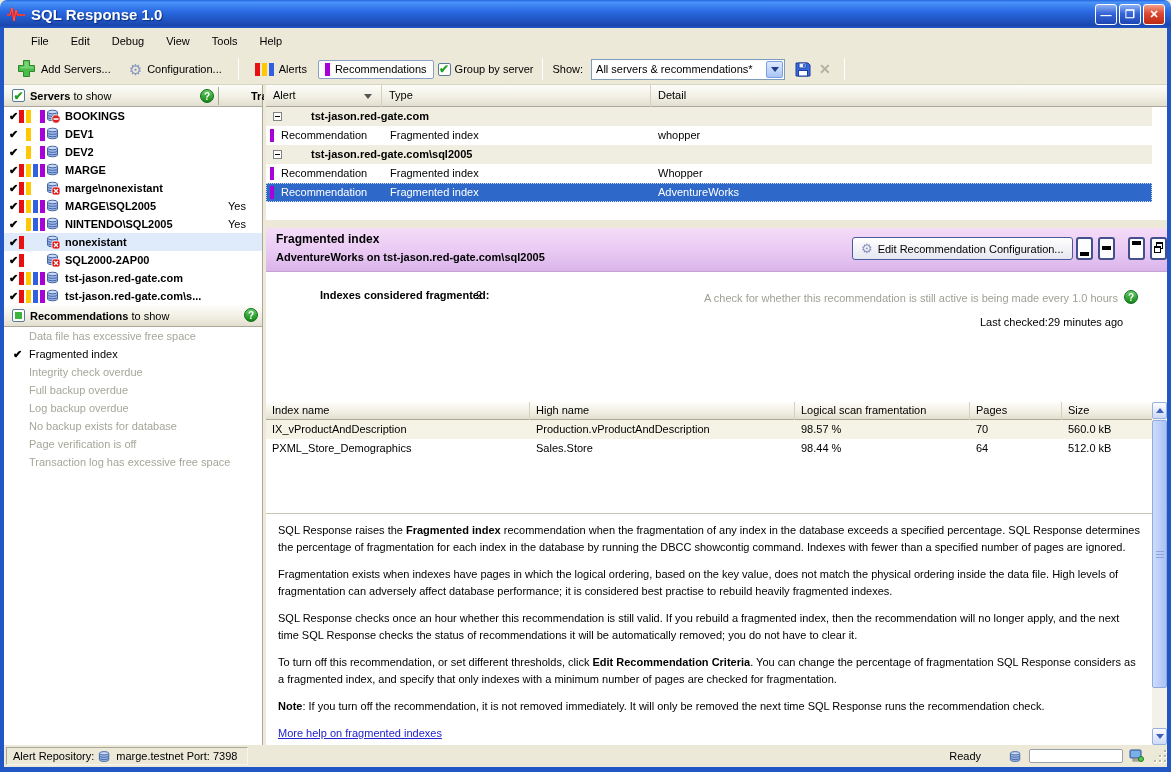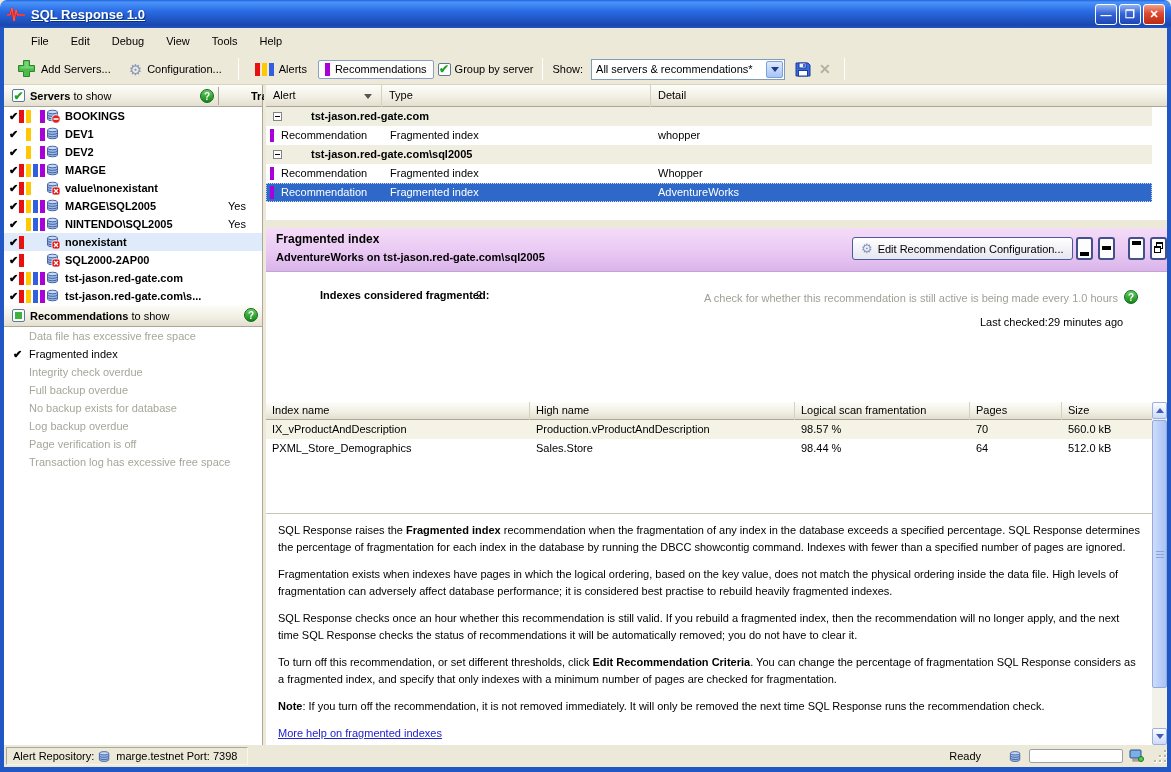--- a/index.html
+++ b/index.html
@@ -4,21 +4,21 @@
 <style>
 *{margin:0;padding:0;box-sizing:border-box;}
 html,body{width:1171px;height:772px;}
 body{font-family:"Liberation Sans",sans-serif;font-size:11px;color:#000;background:#fff;}
 .win{position:relative;width:1171px;height:772px;background:#ece9d8;overflow:hidden;}
 
 .titlebar{position:absolute;left:0;top:0;width:1171px;height:28px;border-radius:7px 7px 0 0;
  background:linear-gradient(180deg,#2664e0 0%,#4a94f8 8%,#2a6be4 40%,#1a47ae 90%,#2157c4 100%);
  display:flex;align-items:center;padding-left:6px;}
 .app-icon{width:20px;height:18px;margin-right:5px;display:inline-flex;align-items:center;}
-.titlebar .title{color:#fff;font-weight:bold;font-size:13px;text-shadow:1px 1px 1px #09307c;text-decoration:underline;}
+.titlebar .title{color:#fff;font-weight:bold;font-size:15px;text-shadow:1px 1px 1px #09307c;}
 .winbtns{position:absolute;right:6px;top:4px;display:flex;gap:2px;}
 .wbtn{width:22px;height:21px;border-radius:3px;border:1px solid #fff;color:#fff;font-weight:bold;
  font-size:11px;display:flex;align-items:center;justify-content:center;
  background:linear-gradient(180deg,#8fb2f3 0%,#3565d8 45%,#1e46b4 100%);}
 .wbtn.close{background:linear-gradient(180deg,#f0a088 0%,#dd4830 45%,#bb2a12 100%);}
 .frame{position:absolute;background:#2157c4;}
 .f-left{left:0;top:28px;width:4px;height:744px;}
 .f-right{left:1167px;top:28px;width:4px;height:744px;}
 .f-bottom{left:0;top:767px;width:1171px;height:5px;}
 
@@ -303,21 +303,21 @@
             <span class="bar"></span>
             <span class="bar"></span>
           </span>
           <span class="sicon"><svg width="15" height="14" viewBox="0 0 15 14">
               <path d="M1.5 3 v7 a5 1.8 0 0 0 10 0 v-7" fill="#9cb8e8" stroke="#3a5a9c" stroke-width="0.9"></path>
               <path d="M1.5 5.6 a5 1.8 0 0 0 10 0 M1.5 8 a5 1.8 0 0 0 10 0" fill="none" stroke="#3a5a9c" stroke-width="0.9"></path>
               <ellipse cx="6.5" cy="3" rx="5" ry="1.8" fill="#c6d8f4" stroke="#3a5a9c" stroke-width="0.9"></ellipse>
               <rect x="6" y="6" width="8" height="8" rx="2" fill="#dd1111" stroke="#fff" stroke-width="0.8"></rect>
               <path d="M8 8 l4 4 M12 8 l-4 4" stroke="#fff" stroke-width="1.4"></path>
             </svg></span>
-          <span class="sname">value\nonexistant</span>
+          <span class="sname">marge\nonexistant</span>
         </div>
         <div class="srow">
           <span class="scheck">✔</span>
           <span class="sbars">
             <span class="bar" style="background: rgb(232, 16, 16);"></span>
             <span class="bar" style="background: rgb(255, 200, 0);"></span>
             <span class="bar" style="background: rgb(48, 96, 224);"></span>
             <span class="bar" style="background: rgb(168, 0, 216);"></span>
           </span>
           <span class="sicon"><svg width="15" height="14" viewBox="0 0 15 14">
@@ -425,24 +425,24 @@
           <span class="rcheck">✔</span>
           <span class="rlabel">Fragmented index</span>
         </div>
         <div class="rrow">
           <span class="rlabel">Integrity check overdue</span>
         </div>
         <div class="rrow">
           <span class="rlabel">Full backup overdue</span>
         </div>
         <div class="rrow">
+          <span class="rlabel">Log backup overdue</span>
+        </div>
+        <div class="rrow">
           <span class="rlabel">No backup exists for database</span>
-        </div>
-        <div class="rrow">
-          <span class="rlabel">Log backup overdue</span>
         </div>
         <div class="rrow">
           <span class="rlabel">Page verification is off</span>
         </div>
         <div class="rrow">
           <span class="rlabel">Transaction log has excessive free space</span>
         </div>
       </div>
   </div>
   <div class="splitter"></div>

